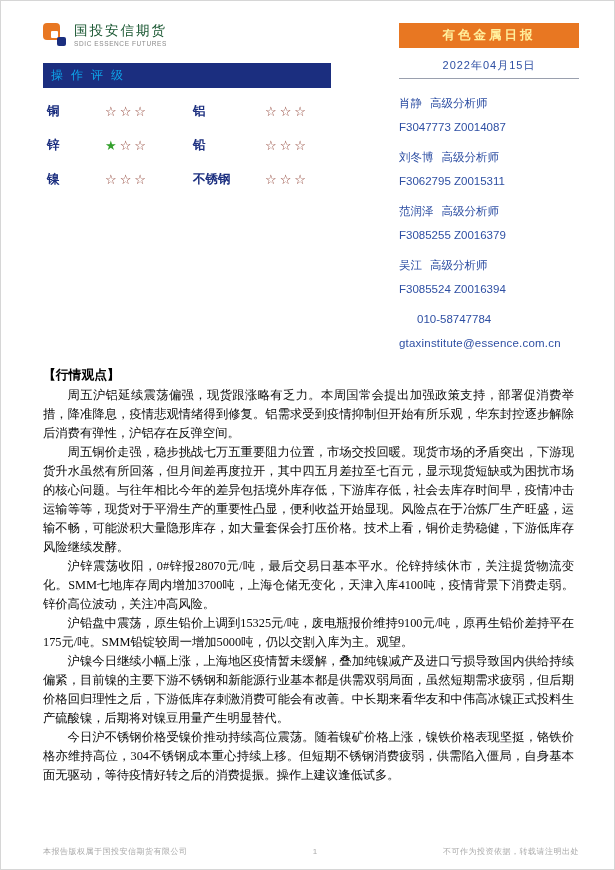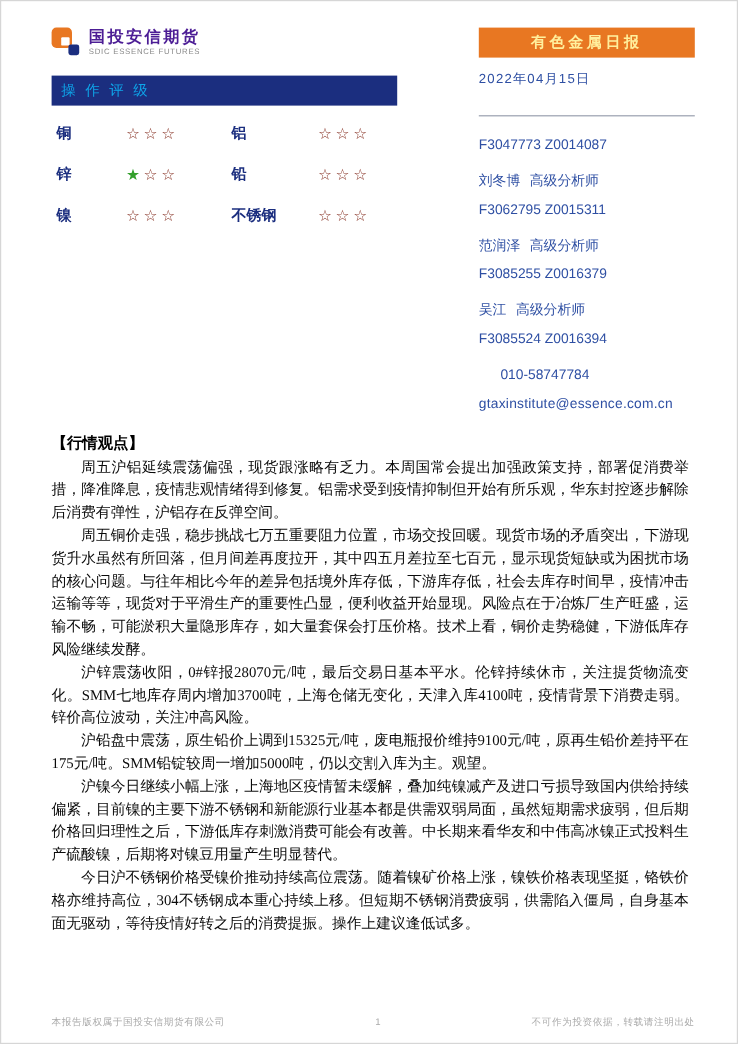--- a/index.html
+++ b/index.html
@@ -17,21 +17,21 @@
   .columns { display:flex; justify-content:space-between; padding: 22px 35px 0 42px; }
   .left-col  { width: 288px; }
   .right-col { width: 180px; }
 
   
   .brand { display:flex; align-items:flex-start; gap:7px; height:30px; margin-bottom:10px; }
   .logo { position:relative; width:24px; height:24px; flex:0 0 auto; }
   .logo-orange { position:absolute; top:0; left:0; width:17px; height:17px; background:#E87722; border-radius:4px; }
   .logo-orange::after { content:""; position:absolute; right:2px; bottom:2px; width:7px; height:7px; background:#ffffff; border-radius:1px; }
   .logo-blue { position:absolute; right:1px; bottom:1px; width:9px; height:9px; background:#1B2E7F; border-radius:2px; }
-  .brand-cn { font-size:13.5px; font-weight:bold; color:#4c1d95; letter-spacing:2px; line-height:16px; }
+  .brand-cn { font-size:13.5px; font-weight:normal; color:#14532d; letter-spacing:2px; line-height:16px; }
   .brand-en { font-size:6.5px; color:#8a8a8a; letter-spacing:0.6px; margin-top:1px; }
 
   
   .rating-header {
     background:#1B2E7F; color:#0ea5e9; text-align:left;
     font-size:12px; font-weight:normal; letter-spacing:8px; padding:4px 0 4px 8px;
   }
   .rating-grid {
     display:grid; grid-template-columns: 58px 88px 72px auto;
     row-gap:17px; padding:15px 2px 0 4px; align-items:center;
@@ -40,22 +40,22 @@
   .stars { font-size:13px; letter-spacing:3px; white-space:nowrap; }
   .star-g { color:#33A02C; }
   .star-r { color:#8C3B2E; }
 
   
   .title-box {
     background:#E87722; color:#FFEF9C; text-align:center;
     font-size:12.5px; font-weight:bold; letter-spacing:3px; padding:4px 0;
   }
   .report-date {
-    text-align:left; color:#2E4FA3; font-size:11px; letter-spacing:1px;
-    padding:10px 0 23px; border-bottom:1px solid #9aa0ae;
+    text-align:center; color:#2E4FA3; font-size:11px; letter-spacing:1px;
+    padding:10px 0 5px; border-bottom:1px solid #9aa0ae;
   }
   .analysts { padding-top:12px; }
   .analyst-block { margin-bottom:6px; }
   .analyst-line { color:#2E4FA3; font-size:11.5px; line-height:24px; white-space:nowrap; }
   .analyst-name { margin-right:8px; }
   .phone-line { color:#2E4FA3; font-size:11.5px; line-height:24px; padding-left:18px; }
   .email-line { color:#2E4FA3; font-size:11.5px; line-height:24px; letter-spacing:0.2px; }
 
   
   .body { padding: 10px 40px 0 42px; font-family:Liberation Serif, serif; }
@@ -111,20 +111,23 @@
 
     <div class="right-col">
       <div class="title-box">
         <span>有色金属日报</span>
       </div>
       <div class="report-date">2022年04月15日</div>
 
       <div class="analysts">
 
         <div class="analyst-block">
+          <div class="analyst-line">
+            <span class="analyst-name">肖静</span><span>高级分析师</span>
+          </div>
           <div class="analyst-line">F3047773 Z0014087</div>
         </div>
 
         <div class="analyst-block">
           <div class="analyst-line">
             <span class="analyst-name">刘冬博</span><span>高级分析师</span>
           </div>
           <div class="analyst-line">F3062795 Z0015311</div>
         </div>
 

